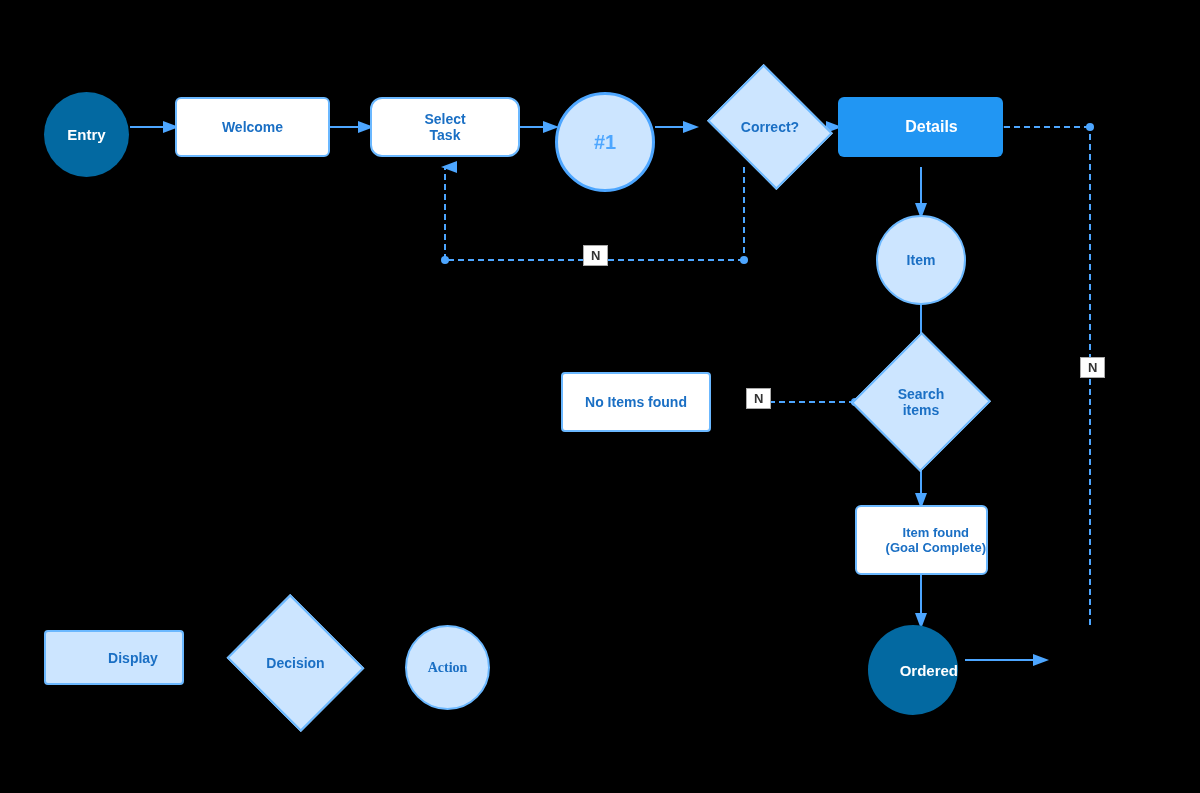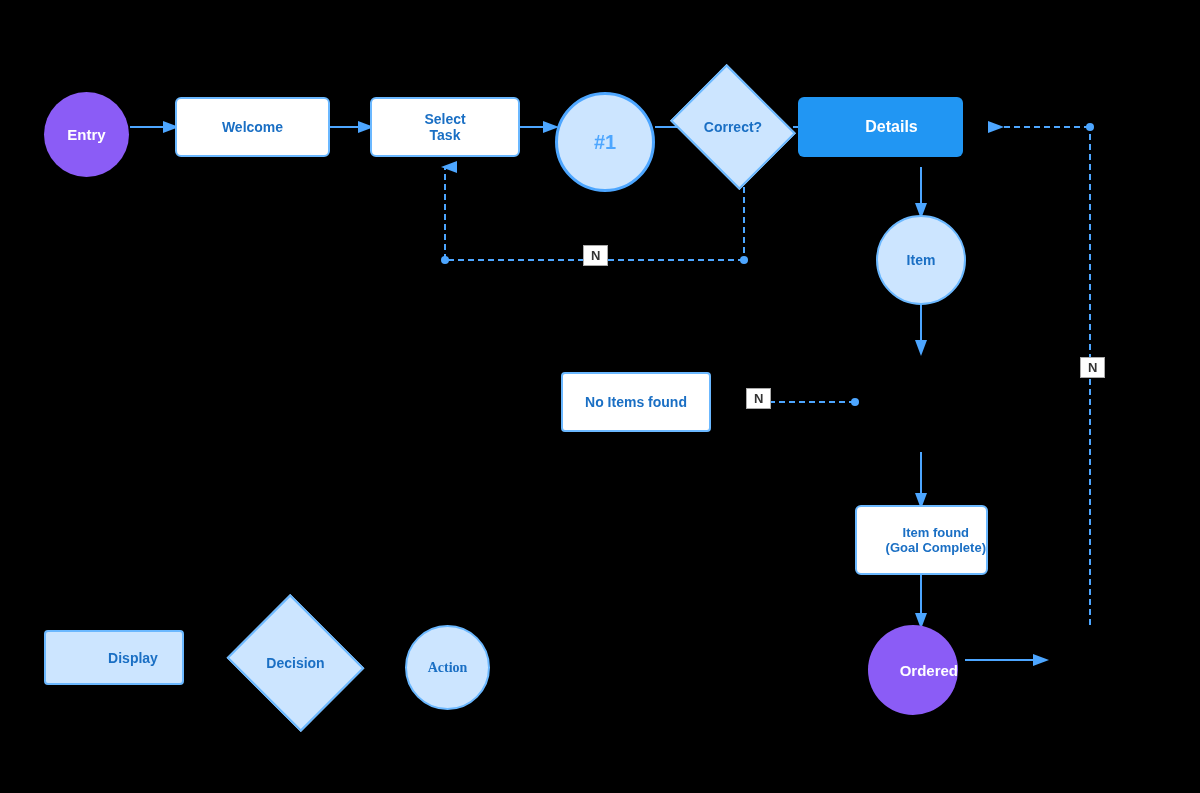--- a/index.html
+++ b/index.html
@@ -32,21 +32,21 @@
       justify-content: center;
       text-align: center;
       font-size: 14px;
       font-weight: 600;
       color: #1a6fc4;
     }
 
     
     .circle-filled {
       border-radius: 50%;
-      background: #8b5cf6;
+      background: #0369a1;
       color: #fff;
       font-size: 15px;
       font-weight: 700;
     }
 
     
     .circle-outline {
       border-radius: 50%;
       background: #cce5ff;
       border: 2px solid #6bb8ff;
@@ -197,42 +197,47 @@
   </svg>
 
   <div class="node circle-filled" style="left:44px; top:92px; width:85px; height:85px;">
     <span>Entry</span>
   </div>
 
   <div class="node rect-display" style="left:175px; top:97px; width:155px; height:60px; border-radius:6px;">
     <span>Welcome</span>
   </div>
 
-  <div class="node rect-display" style="left:370px; top:97px; width:150px; height:60px; border-radius:6px;">
+  <div class="node rect-display" style="left:370px; top:97px; width:150px; height:60px; border-radius:12px;">
     <span style="white-space:pre-line;">Select
 Task</span>
   </div>
 
   <div class="node circle-outline" style="left:555px; top:92px; width:100px; height:100px; border-width:3px; border-color:#4da6ff;">
     <span style="font-size:20px; font-weight:700; color:#4da6ff;">#1</span>
   </div>
 
-  <div class="diamond-wrapper" style="left:684px; top:87px; width:98px; height:80px;">
+  <div class="diamond-wrapper" style="left:721px; top:87px; width:98px; height:80px;">
     <div class="diamond"></div>
     <span class="diamond-label">Correct?</span>
   </div>
 
-  <div class="node rect-filled" style="left:798px; top:97px; width:165px; height:60px;padding-left:22px;">
+  <div class="node rect-filled" style="left:838px; top:97px; width:165px; height:60px;padding-left:22px;">
     <span>Details</span>
   </div>
 
   <div class="node circle-outline" style="left:876px; top:215px; width:90px; height:90px;">
     <span>Item</span>
   </div>
 
+  <div class="diamond-wrapper" style="left:872px; top:352px; width:98px; height:100px;">
+    <div class="diamond"></div>
+    <span class="diamond-label" style="white-space:pre-line;">Search
+items</span>
+  </div>
 
   <div class="node rect-display" style="left:536px; top:372px; width:150px; height:60px; border-radius:4px;margin-left:25px;">
     <span>No Items found</span>
   </div>
 
   <div class="node rect-display" style="left:855px; top:505px; width:133px; height:70px; border-radius:6px;justify-content:flex-end;">
     <span style="white-space:pre-line; font-size:13px;">Item found
 (Goal Complete)</span>
   </div>
 

